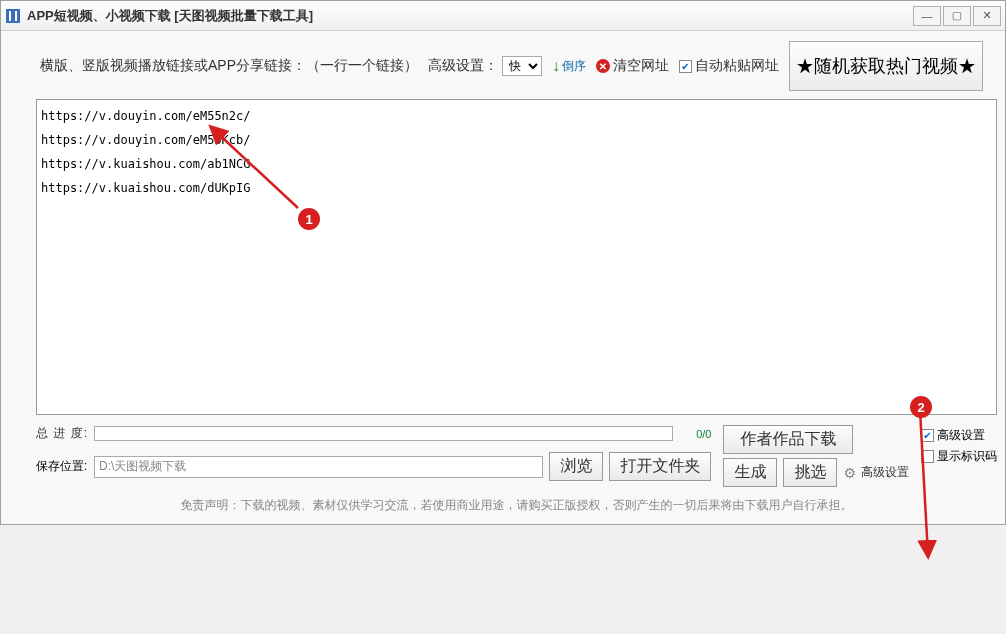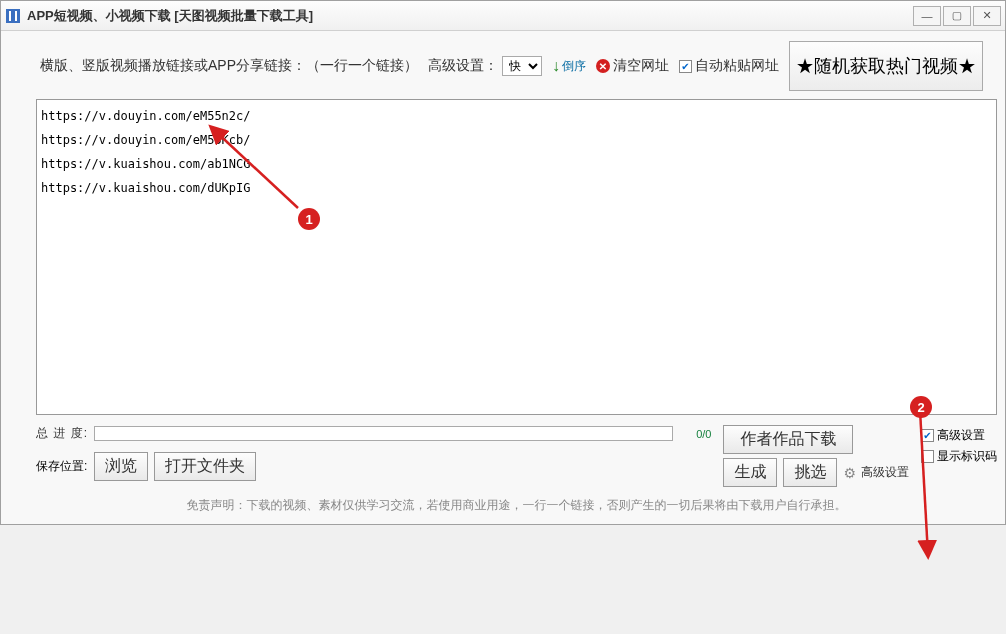--- a/index.html
+++ b/index.html
@@ -327,20 +327,21 @@
       <div class="lower-grid">
 
         <div class="lower-left">
           <div class="progress-row">
             <span class="progress-label">总 进 度:</span>
             <div class="progress-bar"></div>
             <span class="progress-value">0/0</span>
           </div>
           <div class="save-row">
             <span class="save-label">保存位置:</span>
+            <input class="save-input" value="D:\天图视频下载" style="">
             <button class="btn">浏览</button>
             <button class="btn">打开文件夹</button>
           </div>
         </div>
 
         <div class="lower-mid">
           <button class="btn btn-wide">作者作品下载</button>
           <div class="btn-row">
             <button class="btn">生成</button>
             <button class="btn">挑选</button>
@@ -358,21 +359,21 @@
           </label>
           <label class="checkbox">
             <span class="cb-box"></span>
             <span>显示标识码</span>
           </label>
         </div>
 
 
       </div>
 
-      <div class="disclaimer">免责声明：下载的视频、素材仅供学习交流，若使用商业用途，一行一个链接，否则产生的一切后果将由下载用户自行承担。</div>
+      <div class="disclaimer">免责声明：下载的视频、素材仅供学习交流，若使用商业用途，请购买正版授权，否则产生的一切后果将由下载用户自行承担。</div>
 
     </div>
 
   </div>
 </div>
 
 <svg class="annotation" style="left:0;top:0;width:1006px;height:634px;position:absolute;">
   <defs>
     <marker id="arrowhead1" markerWidth="8" markerHeight="8" refX="6" refY="4" orient="auto">
       <polygon points="0 0, 8 4, 0 8" fill="#d62020"></polygon>

